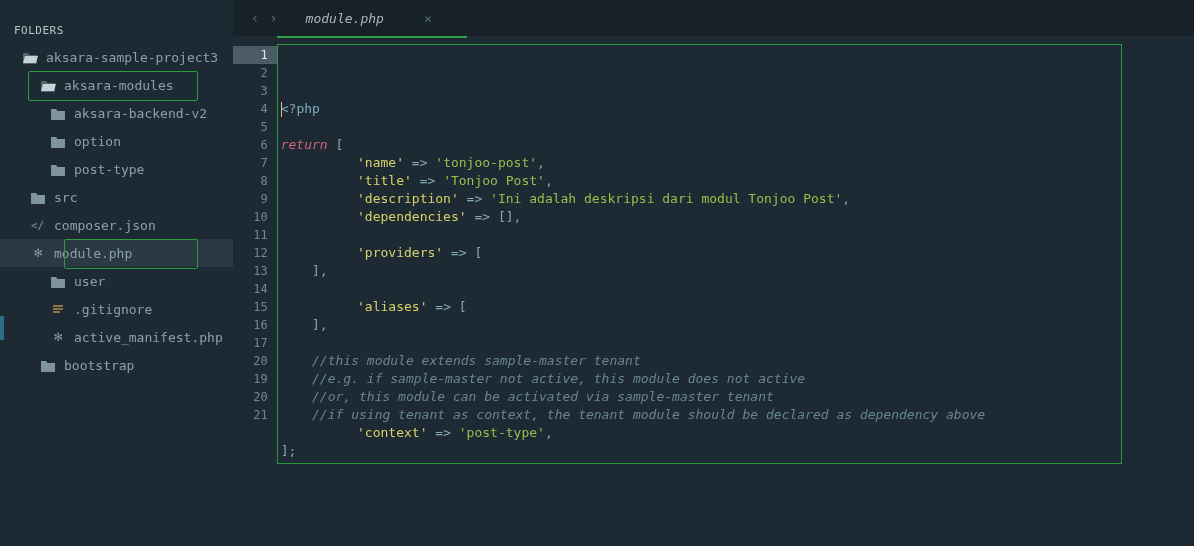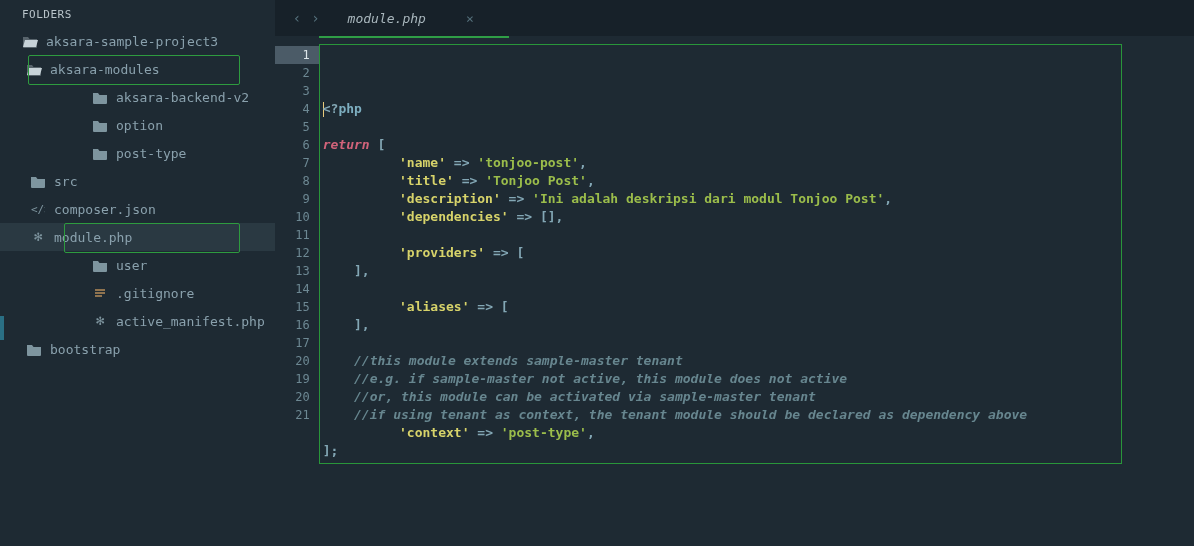--- a/index.html
+++ b/index.html
@@ -20,50 +20,50 @@
     --comment:#67868f;
     --tab-bg:#1e2a33;
     --tab-text:#bac8cf;
   }
   *{box-sizing:border-box;margin:0;padding:0;font-family:Consolas,"DejaVu Sans Mono",Menlo,monospace;}
   html,body{width:1194px;height:546px;background:var(--bg);overflow:hidden;color:var(--text);}
   body{display:flex;}
 
   
   .sidebar{flex:0 0 200px;background:var(--sidebar);display:flex;flex-direction:column;font-size:13px;font-family:"Helvetica Neue",Arial,sans-serif;position:relative;}
-  .sb-header{padding:8px 14px 6px 22px;font-size:11px;letter-spacing:0.5px;color:#b9c4ca;}
+  .sb-header{padding:8px 14px 6px 14px;font-size:11px;letter-spacing:0.5px;color:#b9c4ca;margin-top:16px;}
   .tree{flex:1;overflow:auto;}
   .tree-item{display:flex;align-items:center;height:28px;padding:0 10px 0 0;white-space:nowrap;cursor:pointer;color:var(--text);text-align:right;}
   .tree-item.sel{background:#2a3942;}
   .tree-item .icon{display:inline-flex;width:16px;height:16px;margin-right:8px;align-items:center;justify-content:center;color:#7e959f;}
   .tree-item .icon.open{color:#c7d2d8;}
   .tree-item .label{color:var(--text);font-size:13px;}
   .lvl0{padding-left:22px}
-  .lvl1{padding-left:26px}
-  .lvl2{padding-left:92px}
+  .lvl1{padding-left:40px}
+  .lvl2{padding-left:50px}
   .lvl3{padding-left:30px}
   .hl{position:relative}
   .hl::after{content:"";position:absolute;left:28px;right:35px;top:0;bottom:-2px;border:1px solid var(--highlight-border);border-radius:2px;pointer-events:none;}
   .hl2::after{left:48px;right:35px}
   .hl3::after{left:64px;right:35px}
   .tiny-tab{position:absolute;left:0;top:316px;width:4px;height:24px;background:#2a6f84;}
 
   
   .main{flex:1;display:flex;flex-direction:column;background:var(--bg);}
   .tabbar{height:36px;background:var(--bg-dark);display:flex;align-items:center;padding-left:10px;}
   .nav-arrows{display:flex;gap:10px;padding:0 14px 0 8px;color:#56727d;}
   .nav-arrows span{cursor:pointer;font-size:14px;}
   .tab{display:flex;align-items:center;height:36px;padding:0 14px;color:#a9b7bd;font-style:italic;font-size:13px;position:relative;}
   .tab .close{margin-left:40px;font-style:normal;font-size:13px;color:#56727d;cursor:pointer;}
 
   .editor-wrap{flex:1;position:relative;display:flex;}
   .gutter{flex:0 0 44px;background:var(--bg);padding-top:10px;text-align:right;}
   .gutter .ln{height:18px;line-height:18px;font-size:12px;padding-right:9px;color:var(--linenr);}
   .gutter .ln.active{background:var(--linenr-active-bg);color:#dde6ea;}
-  .code{flex:1;padding:10px 0 0 4px;font-size:13px;line-height:18px;white-space:pre;color:var(--punct);position:relative;font-weight:bold;}
+  .code{flex:1;padding:10px 0 0 4px;font-size:13px;line-height:18px;white-space:pre;color:var(--punct);position:relative;}
   .code .row{height:18px;}
   .code-outline{position:absolute;left:0;top:8px;right:72px;height:420px;border:1px solid #29963a;pointer-events:none;}
 
   .kw{color:var(--keyword);font-style:italic;}
   .str{color:var(--string);}
   .key{color:var(--key);margin-left:45px;}
   .pn{color:var(--punct);}
   .cm{color:var(--comment);font-style:italic;}
   .tag{color:#7daec0;}
   .cursor{border-left:1px solid #e8c97b;display:inline-block;height:15px;vertical-align:middle;margin-right:-1px;}

